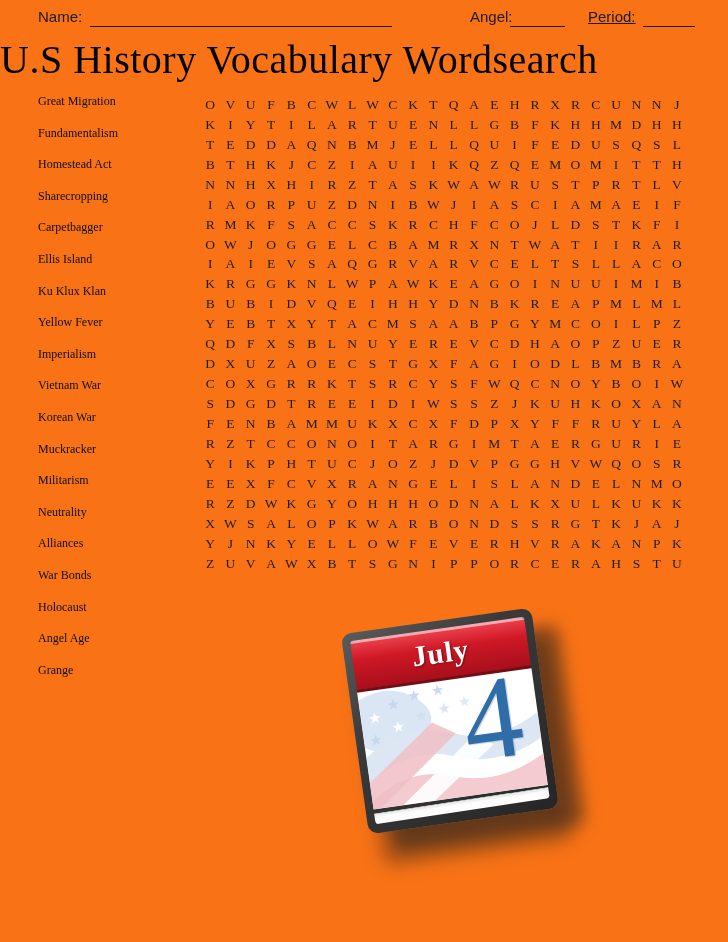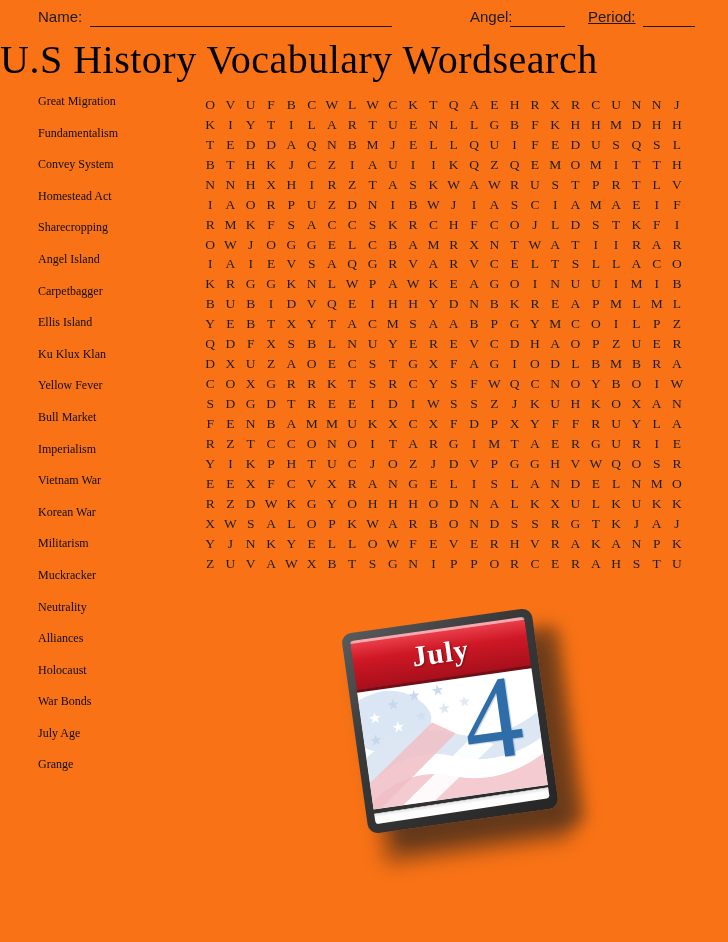--- a/index.html
+++ b/index.html
@@ -84,39 +84,36 @@
     <span class="hline" id="date-line"></span>
     <span class="lbl" id="period-lbl">Period:</span>
     <span class="hline" id="period-line"></span>
   </div>
 
   <h1 class="title">U.S History Vocabulary Wordsearch</h1>
 
   <ul class="words">
       <li>Great Migration</li>
       <li>Fundamentalism</li>
-      <li>Convey System</li>
       <li>Homestead Act</li>
       <li>Sharecropping</li>
-      <li>Angel Island</li>
       <li>Carpetbagger</li>
       <li>Ellis Island</li>
       <li>Ku Klux Klan</li>
       <li>Yellow Fever</li>
-      <li>Bull Market</li>
       <li>Imperialism</li>
       <li>Vietnam War</li>
       <li>Korean War</li>
+      <li>Muckracker</li>
       <li>Militarism</li>
-      <li>Muckracker</li>
       <li>Neutrality</li>
       <li>Alliances</li>
+      <li>War Bonds</li>
       <li>Holocaust</li>
-      <li>War Bonds</li>
-      <li>July Age</li>
+      <li>Angel Age</li>
       <li>Grange</li>
     </ul>
 
   <div class="grid">
       <div class="cell">O</div>
       <div class="cell">V</div>
       <div class="cell">U</div>
       <div class="cell">F</div>
       <div class="cell">B</div>
       <div class="cell">C</div>

